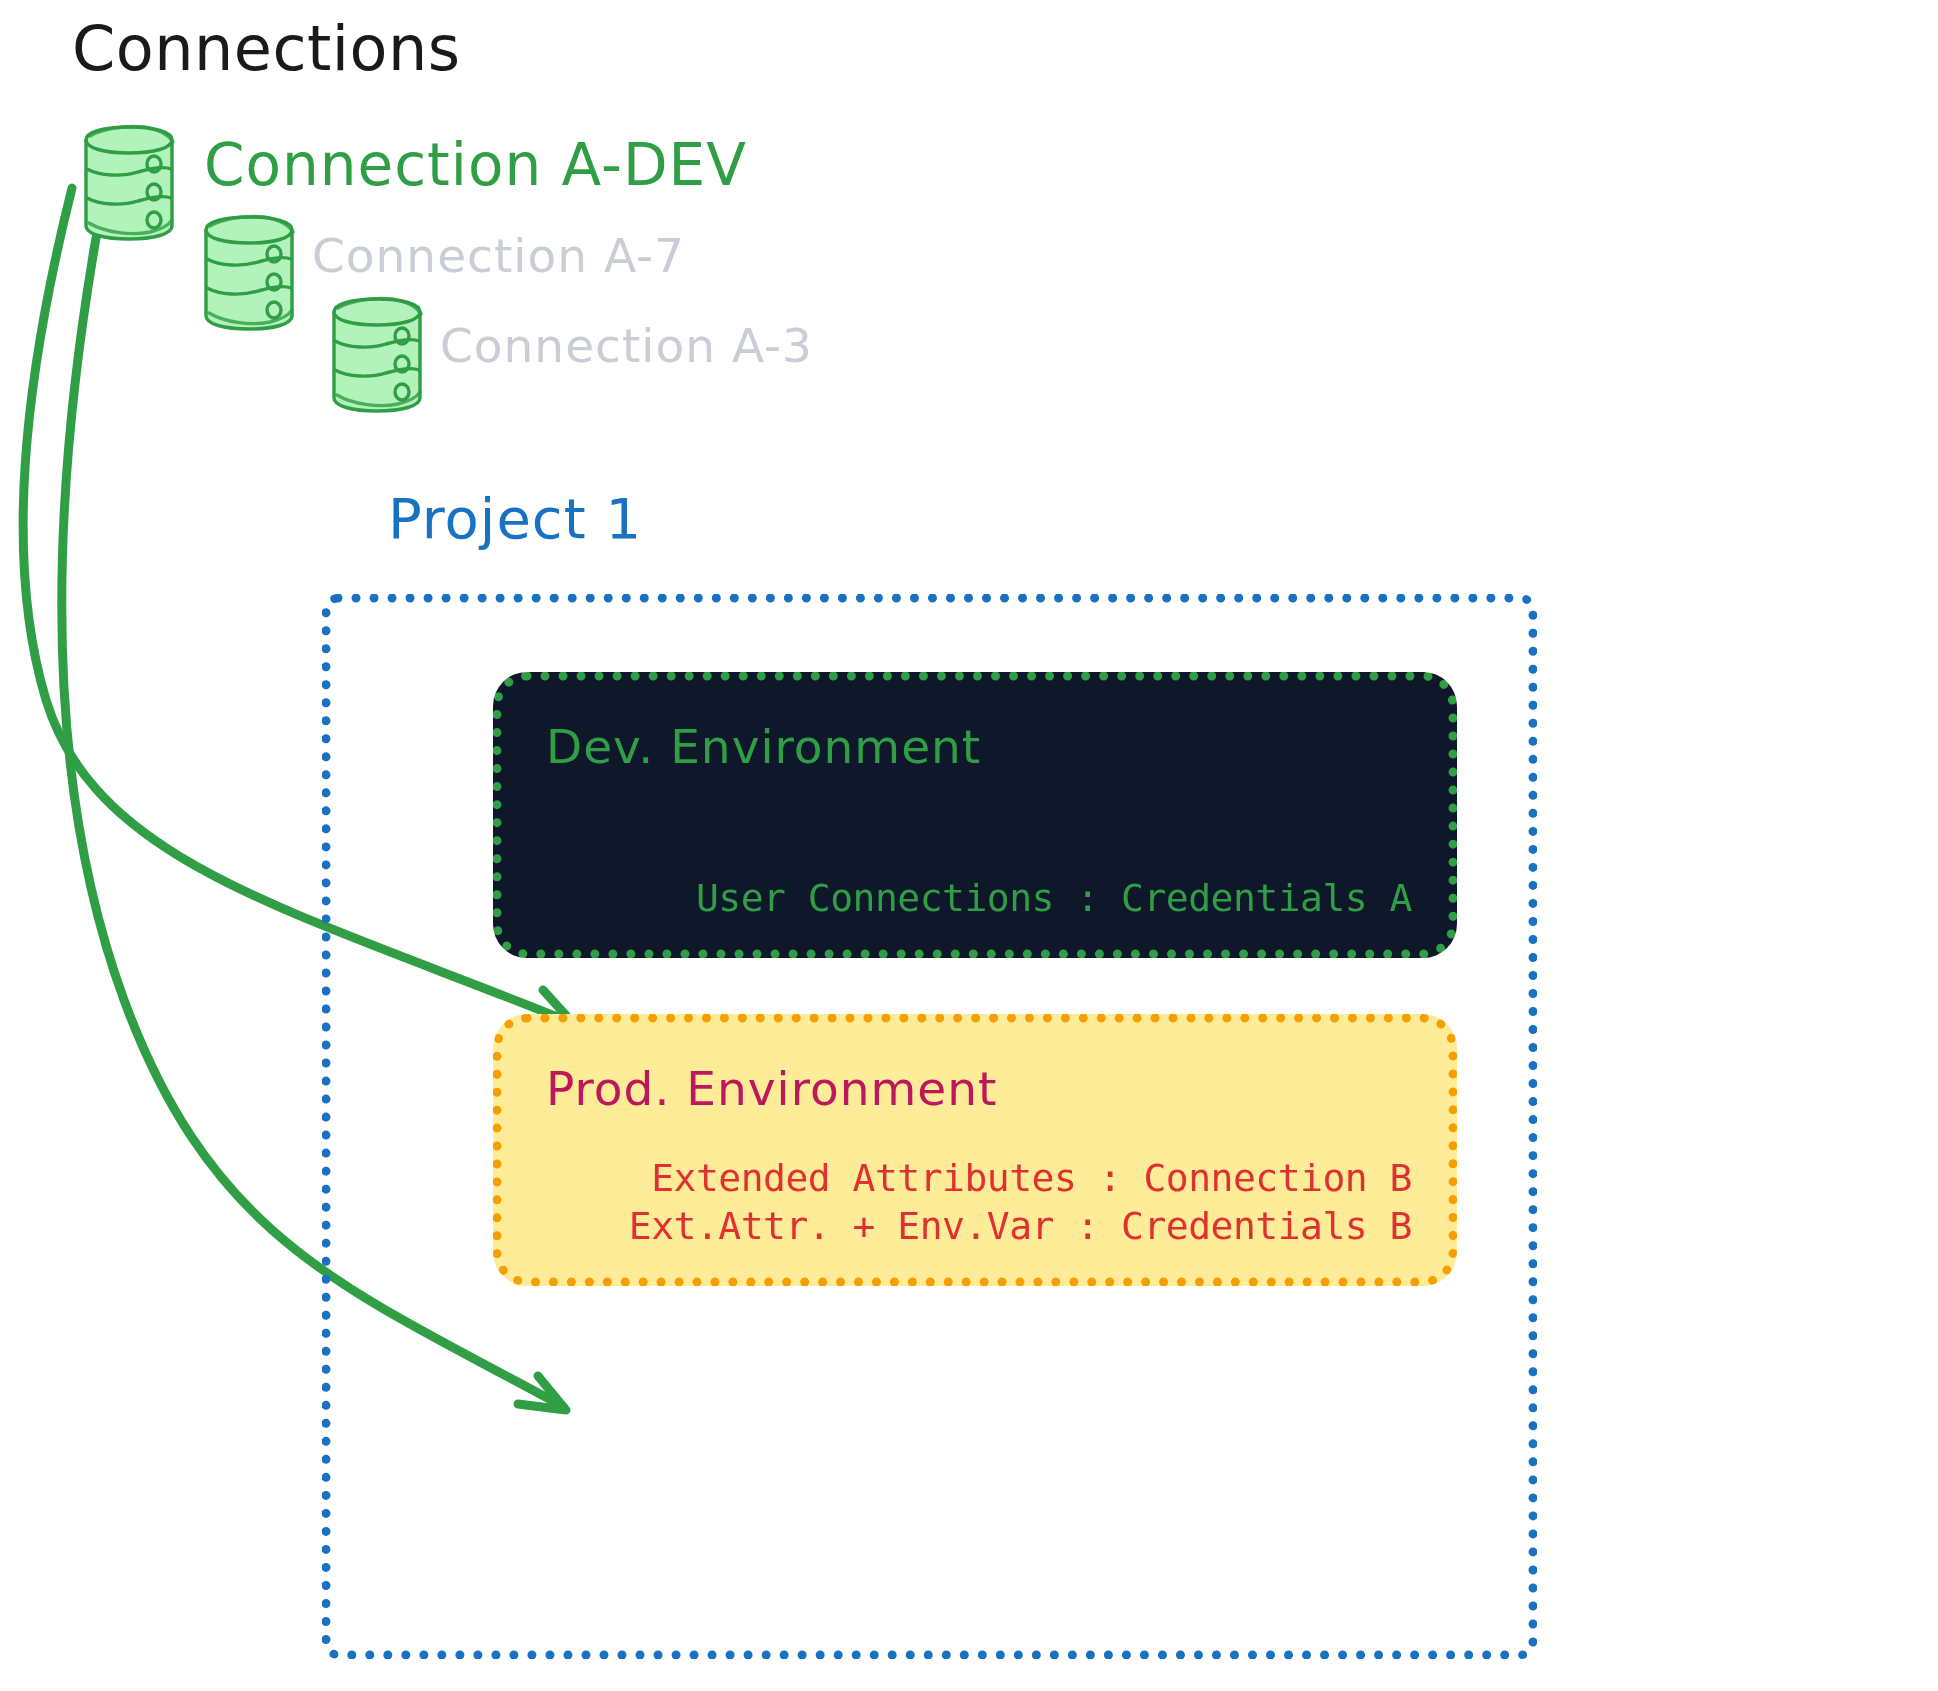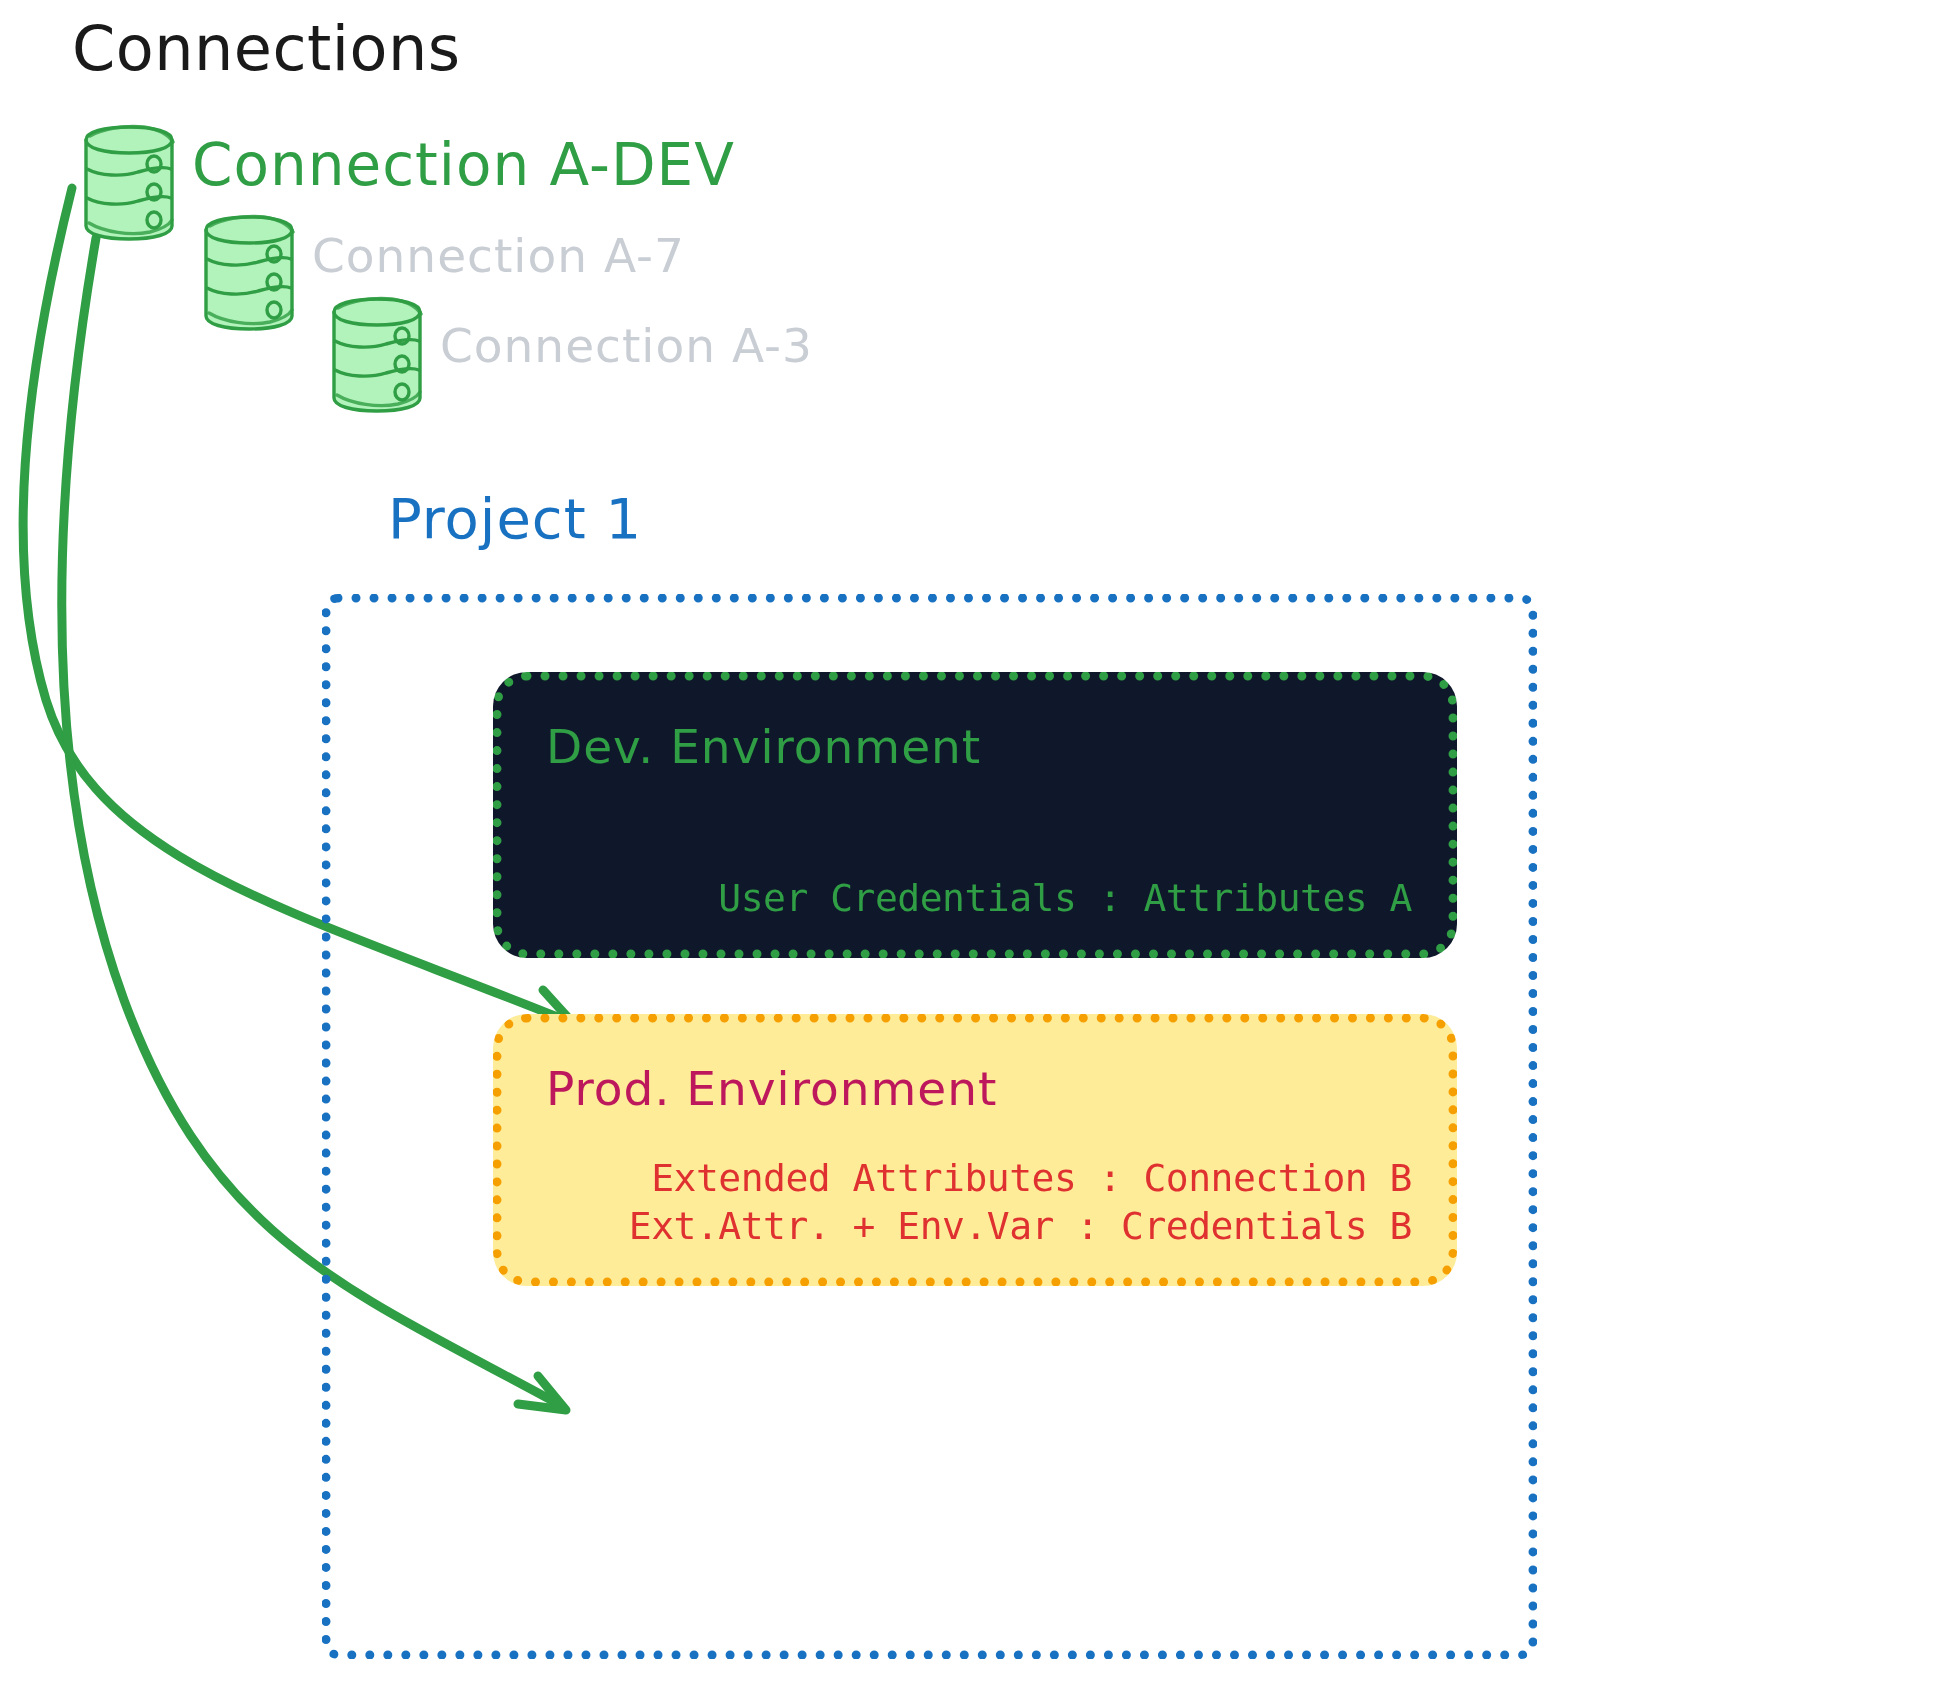--- a/index.html
+++ b/index.html
@@ -47,21 +47,21 @@
     white-space: nowrap;
   }
 
   .conn-label {
     position: absolute;
     white-space: nowrap;
     letter-spacing: 1px;
   }
 
   .conn-label.primary {
-    left: 192px;
+    left: 204px;
     top: 131px;
     font-size: 58px;
     color: #2f9e44;
   }
 
   .conn-label.muted-1 {
     left: 312px;
     top: 228px;
     font-size: 47px;
     color: #c9cdd4;
@@ -222,21 +222,21 @@
 
   <div class="conn-label muted-2 handwriting">Connection A-3</div>
 
   <div class="project-title handwriting">Project 1</div>
 
   <div class="project-box"></div>
 
   <div class="env-box env-dev">
     <div class="env-title handwriting">Dev. Environment</div>
     <div class="env-lines">
-      <div>User Credentials : Attributes A</div>
+      <div>User Connections : Credentials A</div>
     </div>
   </div>
 
   <div class="env-box env-prod">
     <div class="env-title handwriting">Prod. Environment</div>
     <div class="env-lines">
       <div>Extended Attributes : Connection B</div>
       <div>Ext.Attr. + Env.Var : Credentials B</div>
     </div>
   </div>

